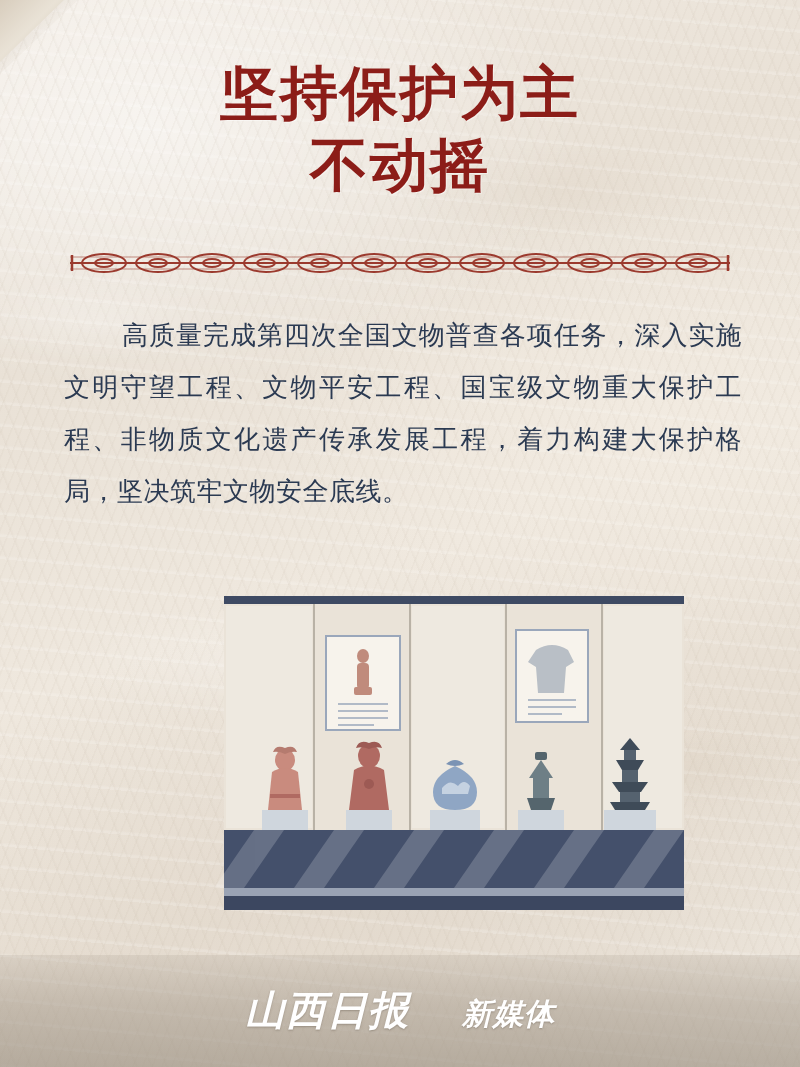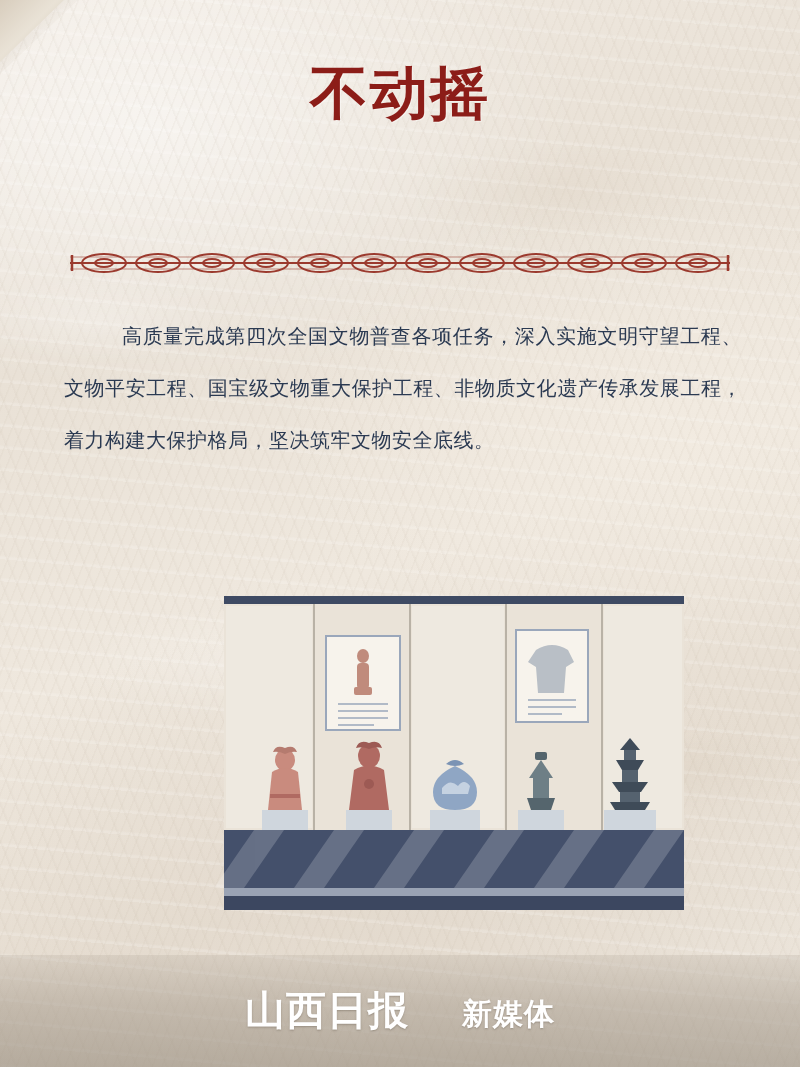--- a/index.html
+++ b/index.html
@@ -99,21 +99,21 @@
     height: 34px;
   }
 
   
   .body-text {
     position: absolute;
     top: 310px;
     left: 64px;
     width: 678px;
     font-family: "Liberation Serif", "DejaVu Serif", serif;
-    font-size: 20px;
+    font-size: 26px;
     line-height: 52px;
     color: #2b3a52;
     text-align: justify;
     text-indent: 58px;
     letter-spacing: 0.5px;
   }
 
   
   .illustration {
     position: absolute;
@@ -132,20 +132,21 @@
     height: 112px;
     background: linear-gradient(180deg, rgba(186,176,163,0.30) 0%, rgba(168,157,143,0.55) 45%, rgba(150,139,124,0.62) 100%);
     display: flex;
     align-items: center;
     justify-content: center;
   }
   .footer-inner {
     display: flex;
     align-items: flex-end;
     gap: 10px;
+    font-style: italic;
   }
   .brand-mark {
     font-family: "Liberation Serif", "DejaVu Serif", serif;
     font-weight: bold;
     font-size: 40px;
     line-height: 40px;
     color: #ffffff;
     letter-spacing: 1px;
     text-shadow: 0 1px 2px rgba(80,70,58,0.35);
   }
@@ -164,20 +165,21 @@
 <body>
 
 <div class="poster">
 
   <div class="texture"></div>
   <div class="texture2"></div>
   <div class="curl-shadow"></div>
   <div class="curl"></div>
 
   <div class="title-block">
+    <div class="title-line">坚持保护为主</div>
     <div class="title-line second">不动摇</div>
   </div>
 
   <div class="divider">
     <svg width="664" height="34" viewBox="0 0 664 34" xmlns="http://www.w3.org/2000/svg">
       <g stroke="#9b3a2e" stroke-width="2" fill="none">
         <line x1="2" y1="17" x2="662" y2="17"></line>
         <line x1="2" y1="11" x2="662" y2="11" stroke-width="1" opacity="0.55"></line>
         <line x1="2" y1="23" x2="662" y2="23" stroke-width="1" opacity="0.55"></line>
         <g>

